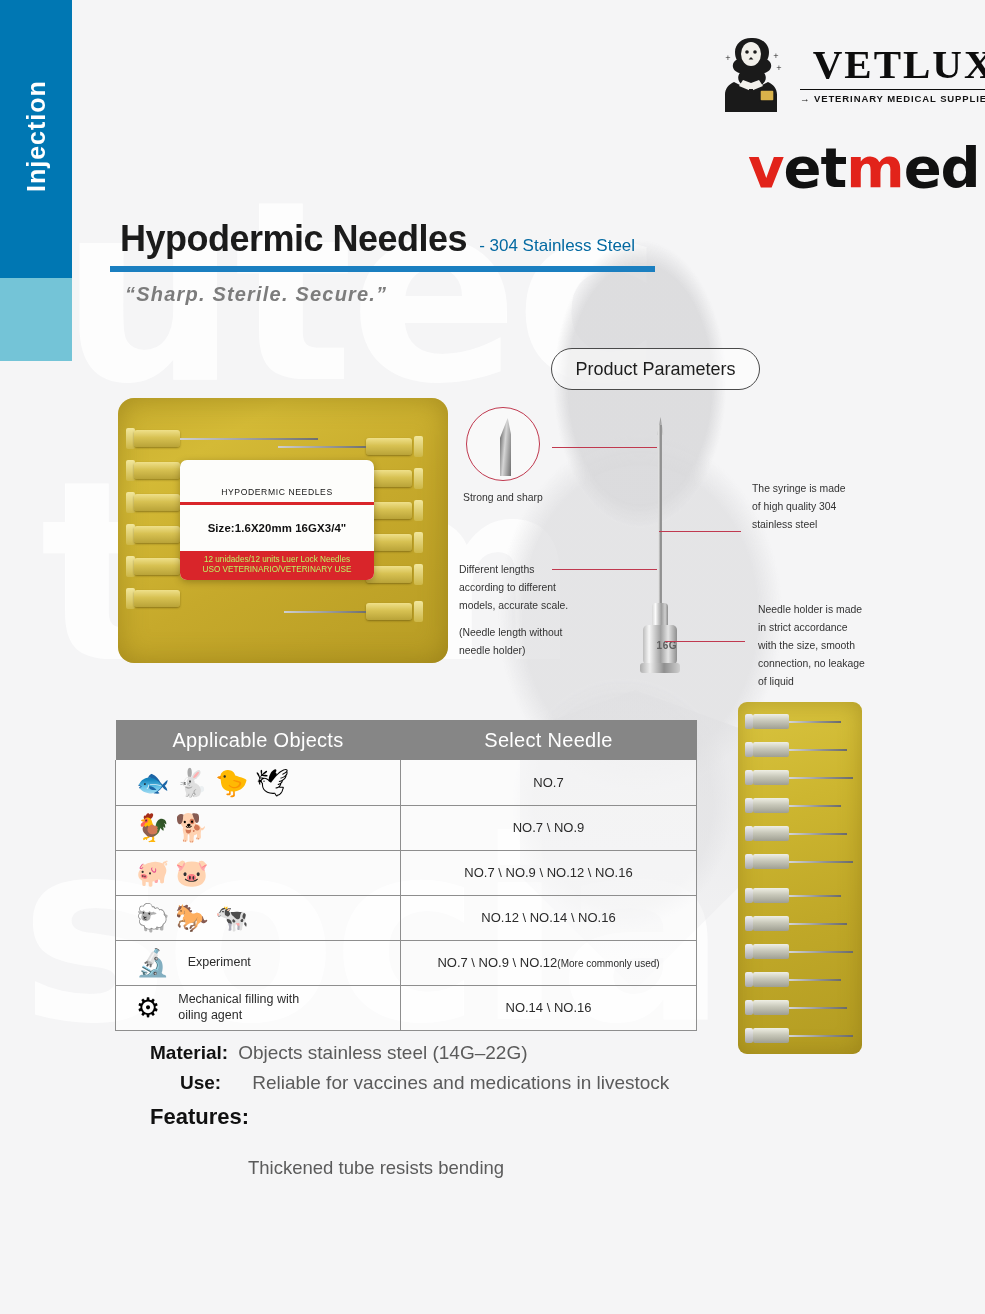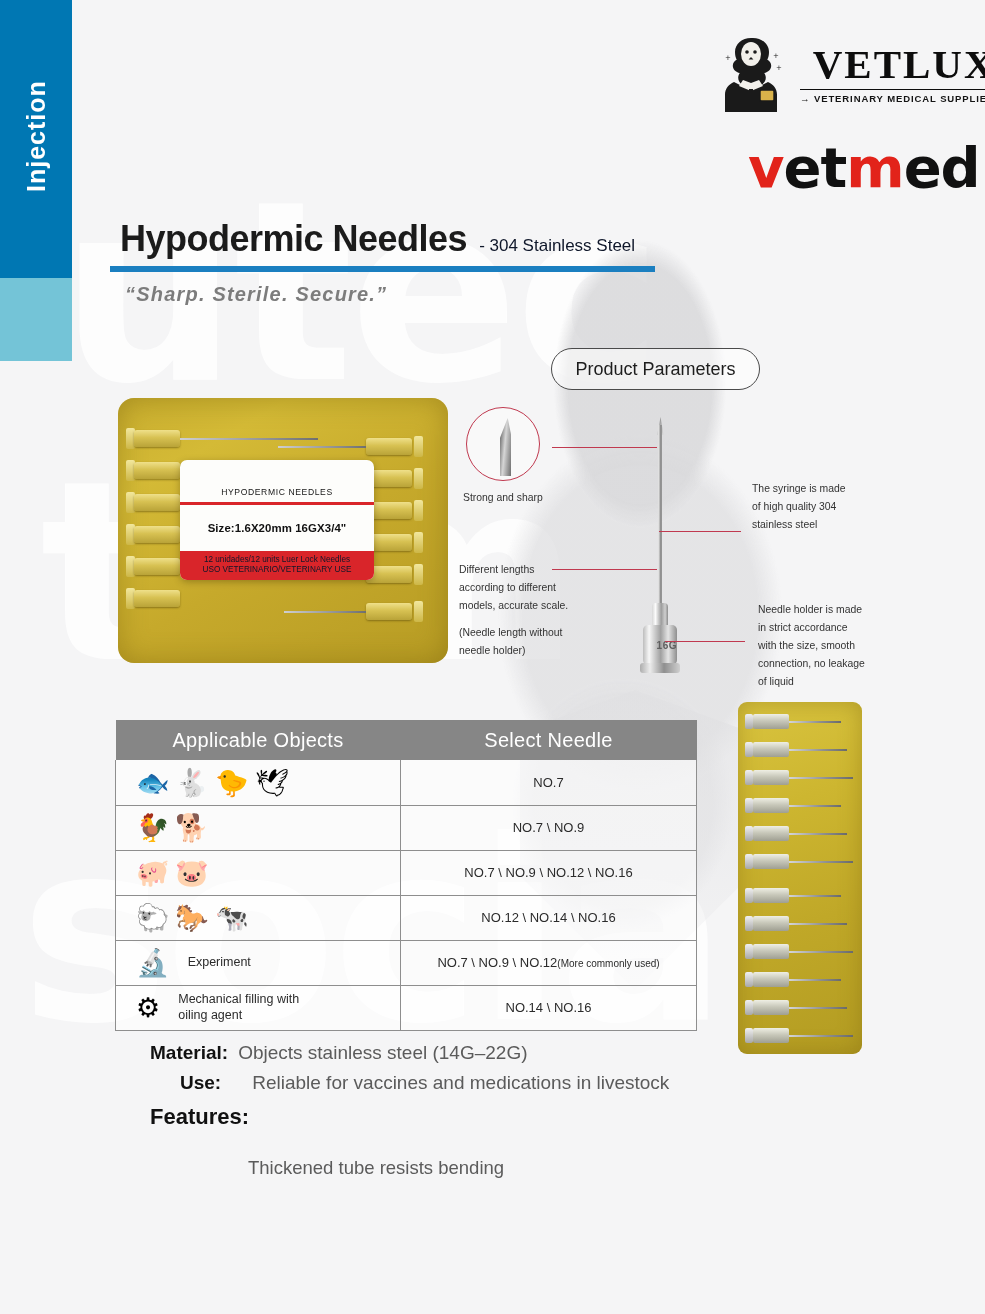--- a/index.html
+++ b/index.html
@@ -81,21 +81,21 @@
   }
   .logo-vetmed .red { color: #e2231a; }
   .logo-vetmed .blk { color: #111; }
 
   
   .title-row {
     position: absolute; left: 120px; top: 218px;
     display: flex; align-items: baseline; gap: 12px;
   }
   .title-main { font-size: 36px; font-weight: 700; color: #1b1b1b; letter-spacing: -.5px; }
-  .title-sub { font-size: 17px; color: #0f172a; text-align: right; }
+  .title-sub { font-size: 17px; color: #0369a1; text-align: right; }
   .title-rule {
     position: absolute; left: 110px; top: 266px; width: 545px; height: 6px;
     background: #1b7fc0;
   }
   .tagline {
     position: absolute; left: 125px; top: 283px;
     font-size: 20px; font-style: italic; font-weight: 700;
     color: #7c7c7c; letter-spacing: 1.2px;
   }
 
@@ -134,21 +134,21 @@
     background: #fdfdfb; border-radius: 7px; overflow: hidden;
     box-shadow: 0 2px 7px rgba(60,48,4,.35);
     display: flex; flex-direction: column;
   }
   .nbl-top { height: 42px; display: flex; align-items: flex-end; justify-content: center; }
   .nbl-title { font-size: 8.6px; letter-spacing: .6px; color: #161616; padding-bottom: 5px; }
   .nbl-bar { height: 3px; background: #d9252a; }
   .nbl-mid { flex: 1; display: flex; align-items: center; justify-content: center; }
   .nbl-size { font-size: 11.4px; font-weight: 700; color: #111; letter-spacing: .1px; }
   .nbl-red {
-    background: #d9252a; color: #0f172a; padding: 4px 0 5px;
+    background: #d9252a; color: #bef264; padding: 4px 0 5px;
     text-align: center; line-height: 1.2;
   }
   .nbl-red div { font-size: 8.2px; }
 
   
   .hero-needle { position: absolute; left: 631px; top: 425px; width: 60px; height: 260px; }
   .hn-shaft {
     position: absolute; left: 27px; top: 0; width: 3.5px; height: 182px;
     background: linear-gradient(90deg,#f2f2f2,#b9b9b9 40%,#7b7b7b 75%,#adadad);
   }

